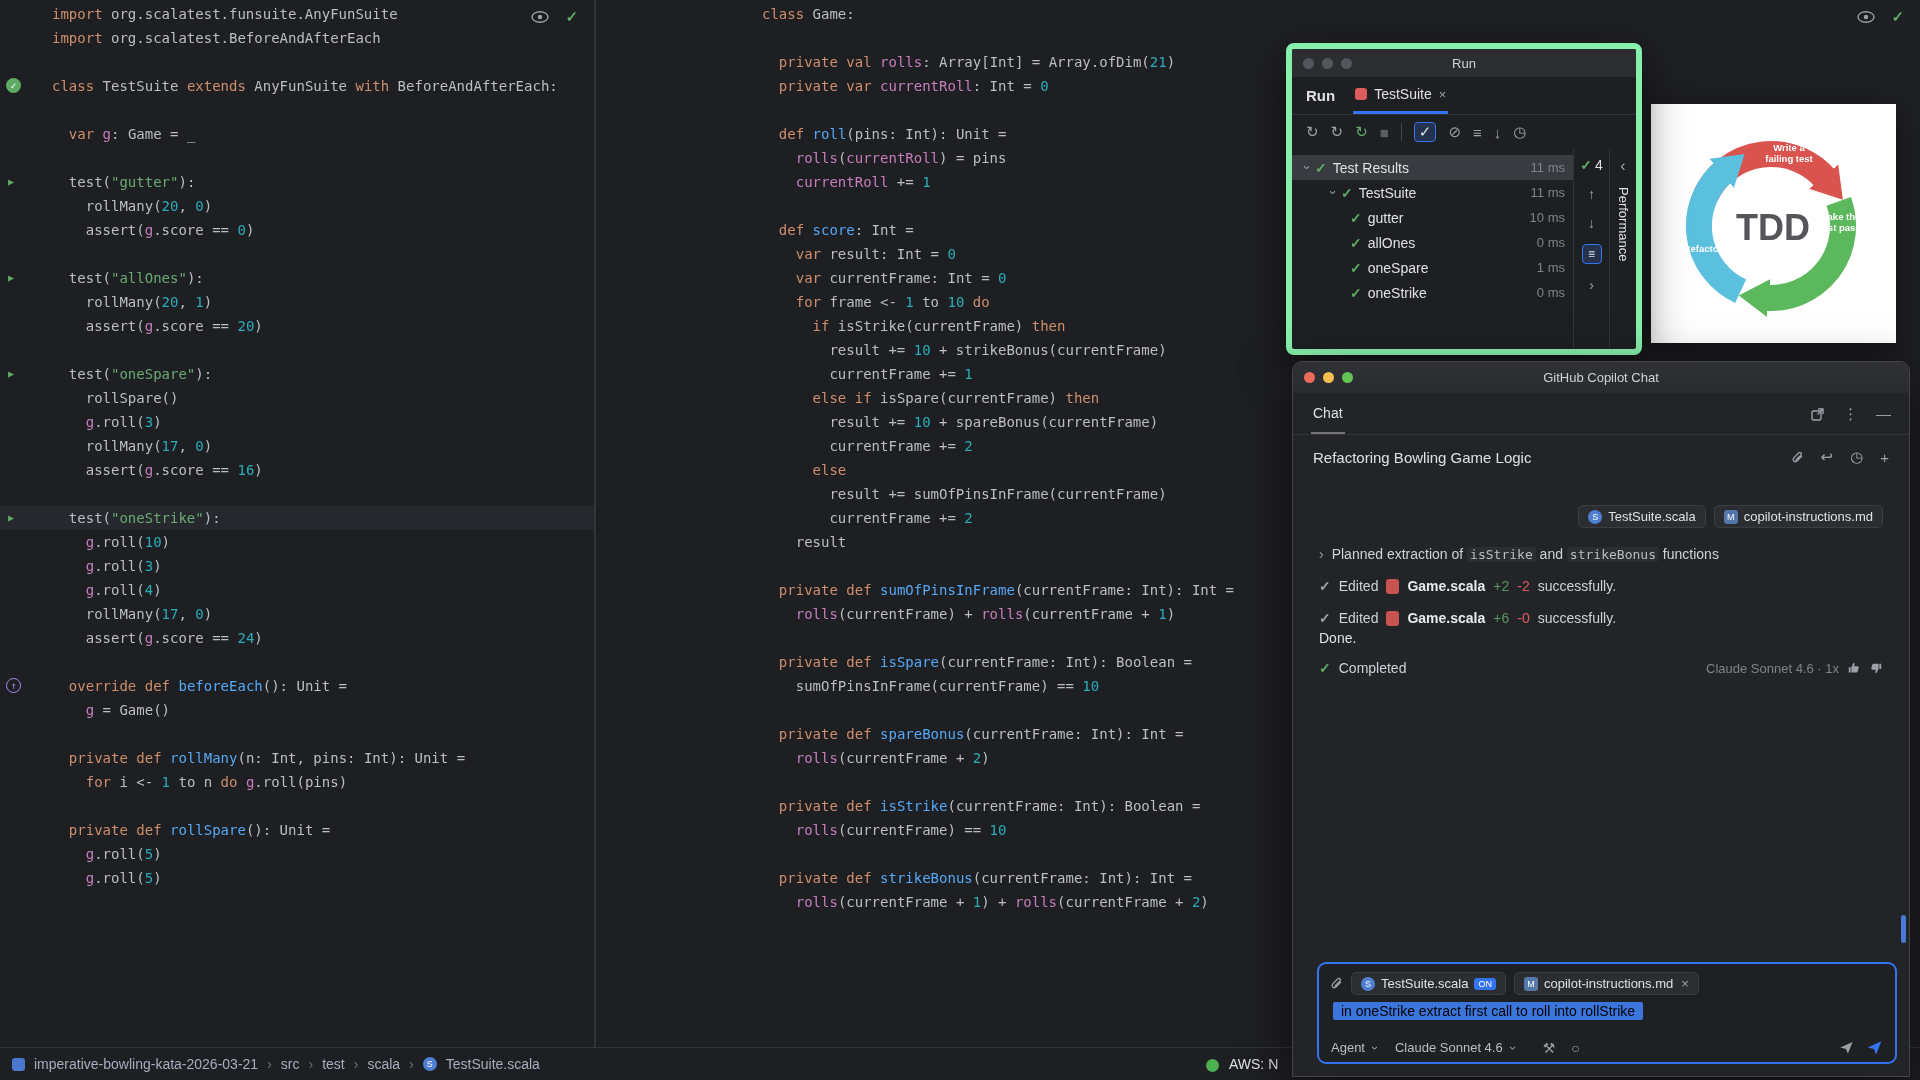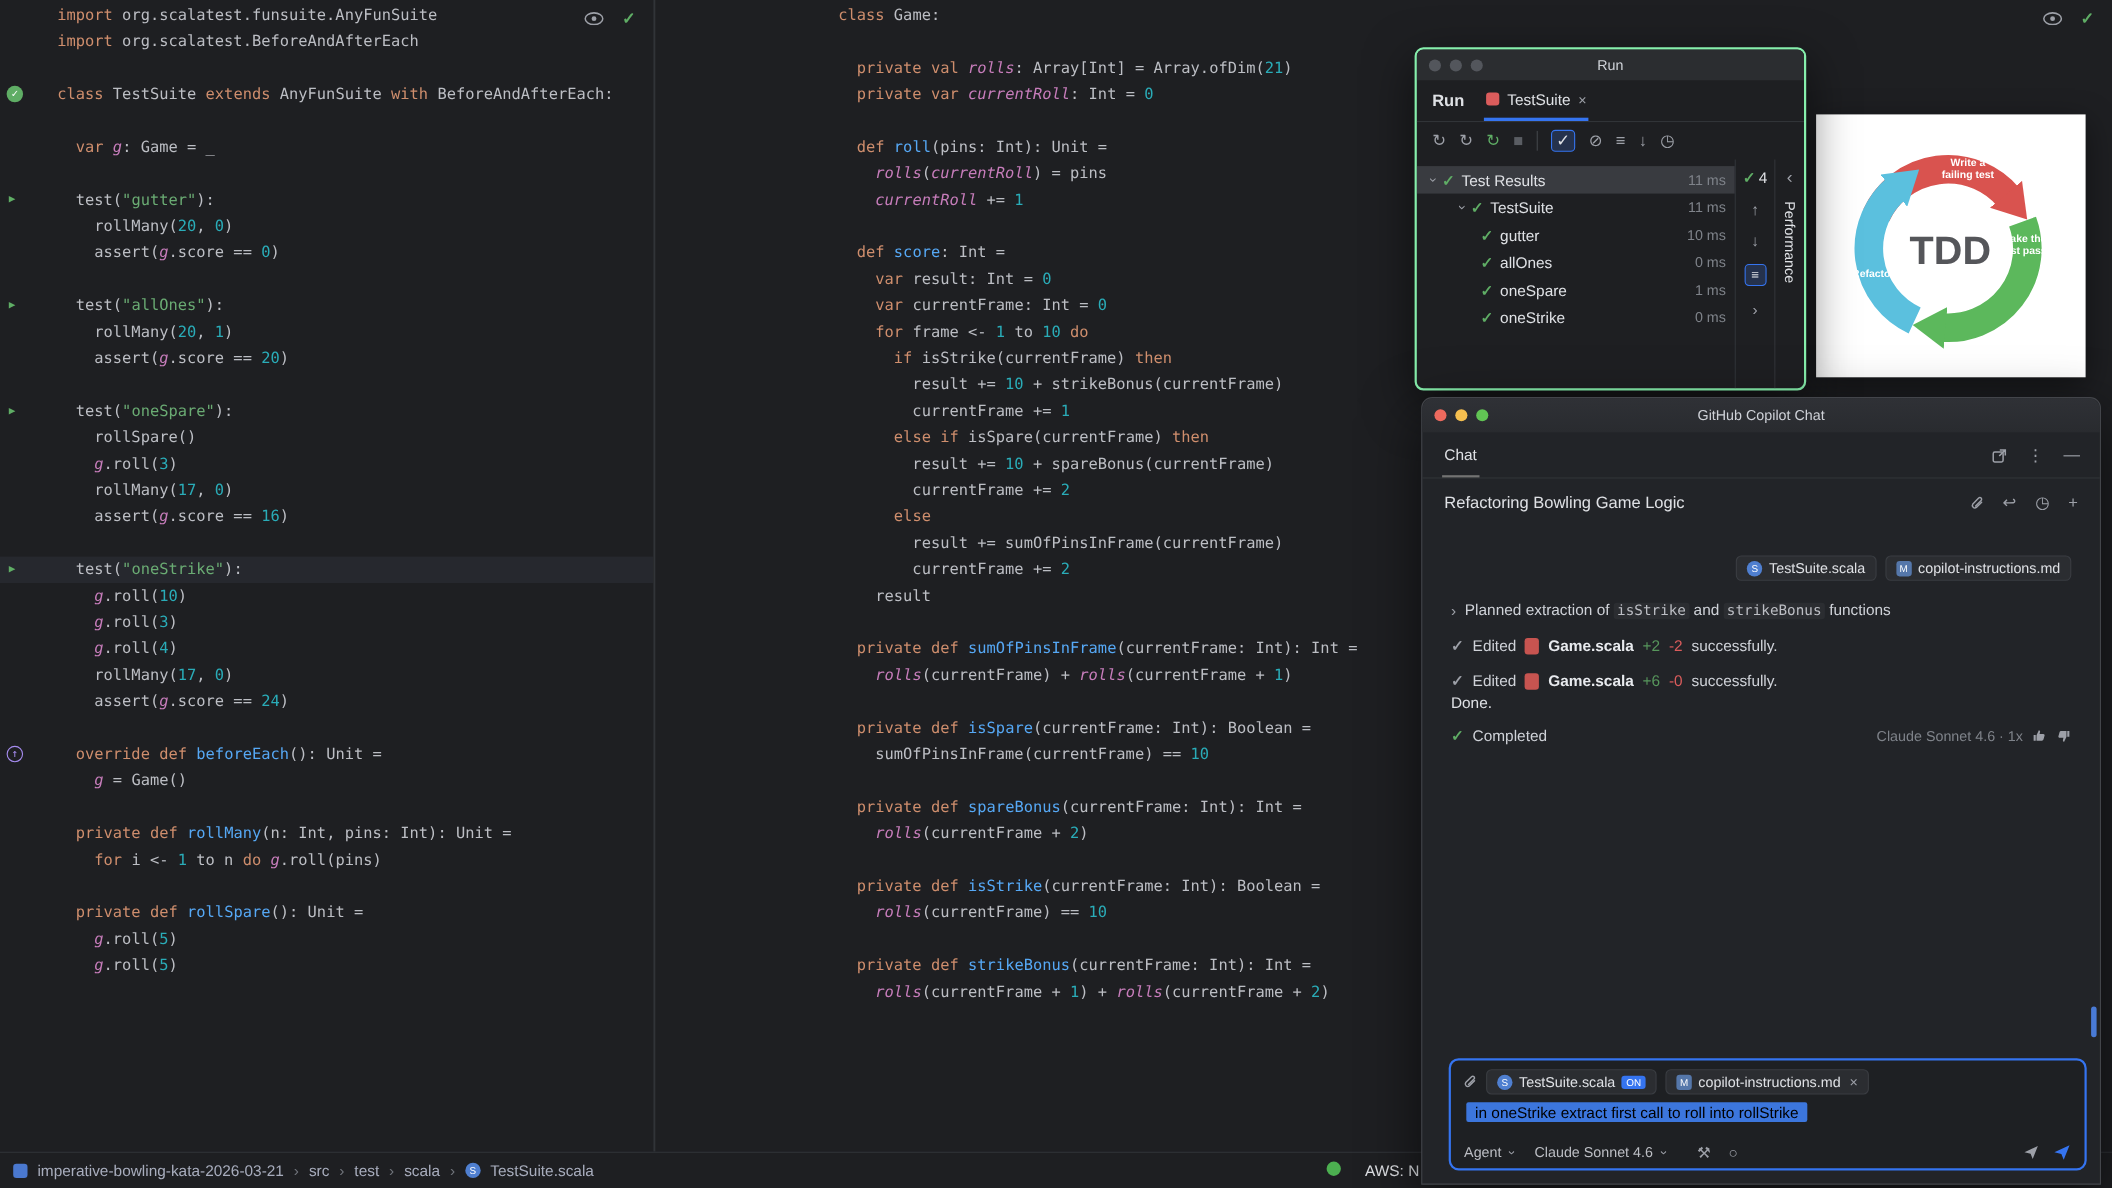--- a/index.html
+++ b/index.html
@@ -9,39 +9,39 @@
 
 .editor{position:absolute;top:0;bottom:33px;background:#1e1f22;overflow:hidden}
 .editor.left{left:0;width:594px}
 .editor.right{left:596px;right:0}
 .pane-divider{position:absolute;top:0;bottom:33px;left:594px;width:2px;background:#313438}
 .code{font-family:"DejaVu Sans Mono","Liberation Mono",monospace;font-size:14px;color:#bcbec4;white-space:pre;padding-top:2px}
 .code-line{height:24px;line-height:24px;position:relative}
 .left-code .gutter{display:inline-block;width:52px}
 .right-code .gutter{display:inline-block;width:166px}
 .caret-line{background:#26282e}
-.kw{color:#cf8e6d}.str{color:#6aab73}.num{color:#2aacb8}.fn{color:#56a8f5}.field{color:#c77dbb;font-style:italic}
+.kw{color:#cf8e6d}.str{color:#6aab73}.num{color:#2aacb8}.fn{color:#56a8f5}.field{color:#c77dbb;}
 .mark{position:absolute}
 .g-run{left:8px;top:0;color:#5fad65;font-size:10px;line-height:24px}
 .g-check{left:6px;top:4px;width:15px;height:15px;border-radius:50%;background:#5fad65;color:#fff;font-size:10px;line-height:15px;text-align:center}
 .g-override{left:6px;top:4px;width:15px;height:15px;border-radius:50%;border:1px solid #a68cf0;color:#a68cf0;font-size:10px;line-height:13px;text-align:center}
 .editor-actions{position:absolute;top:8px;right:16px;display:flex;gap:16px;align-items:center;z-index:5}
 .ok-check{color:#5fad65;font-size:15px;font-weight:bold}
 
 
 .statusbar{position:absolute;left:0;right:0;bottom:0;height:33px;background:#1e1f22;border-top:1px solid #313438;display:flex;align-items:center;padding:0 12px;color:#a8adbd;font-size:14px;gap:9px;z-index:1}
 .sb-proj-icon{width:13px;height:13px;border-radius:3px;background:#4a78cf}
 .sb-sep{color:#6f737a}
 .sb-item{cursor:default}
 .sb-file-icon{width:14px;height:14px;border-radius:50%;background:#4f7fd0;color:#fff;font-size:9px;display:flex;align-items:center;justify-content:center}
-.sb-right{position:absolute;left:1206px;display:flex;align-items:flex-start;gap:22px;color:#dfe1e5}
+.sb-right{position:absolute;left:1206px;display:flex;align-items:flex-end;gap:10px;color:#dfe1e5}
 .aws-dot{width:13px;height:13px;border-radius:50%;background:#4caf50}
 
 
-.run-window{position:absolute;left:1286px;top:43px;width:356px;height:312px;background:#1e1f22;border:2px solid #86efac;border-radius:8px;box-shadow:0 14px 44px rgba(0,0,0,.55);z-index:20;overflow:hidden}
+.run-window{position:absolute;left:1286px;top:43px;width:356px;height:312px;background:#1e1f22;border:6px solid #86efac;border-radius:8px;box-shadow:0 14px 44px rgba(0,0,0,.55);z-index:20;overflow:hidden}
 .win-titlebar{height:28px;background:#2b2d30;display:flex;align-items:center;justify-content:center;position:relative;color:#cfd2d8;font-size:13px}
 .dots{position:absolute;left:11px;display:flex;gap:8px}
 .dot{width:11px;height:11px;border-radius:50%}
 .dot.gray{background:#53565c}
 .dot.red{background:#ed6a5e}.dot.yellow{background:#f5bf4f}.dot.green{background:#61c454}
 .run-tabrow{height:38px;display:flex;align-items:center;padding:0 14px;gap:18px;border-bottom:1px solid #313438}
 .run-tool-label{color:#dfe1e5;font-weight:bold;font-size:15px}
 .run-tab{display:flex;align-items:center;gap:7px;height:100%;border-bottom:3px solid #3574f0;color:#dfe1e5;font-size:14px;padding:0 2px}
 .tab-icon{width:12px;height:12px;border-radius:3px;background:#db5c5c}
 .tab-close{color:#9da0a8;font-size:13px}

